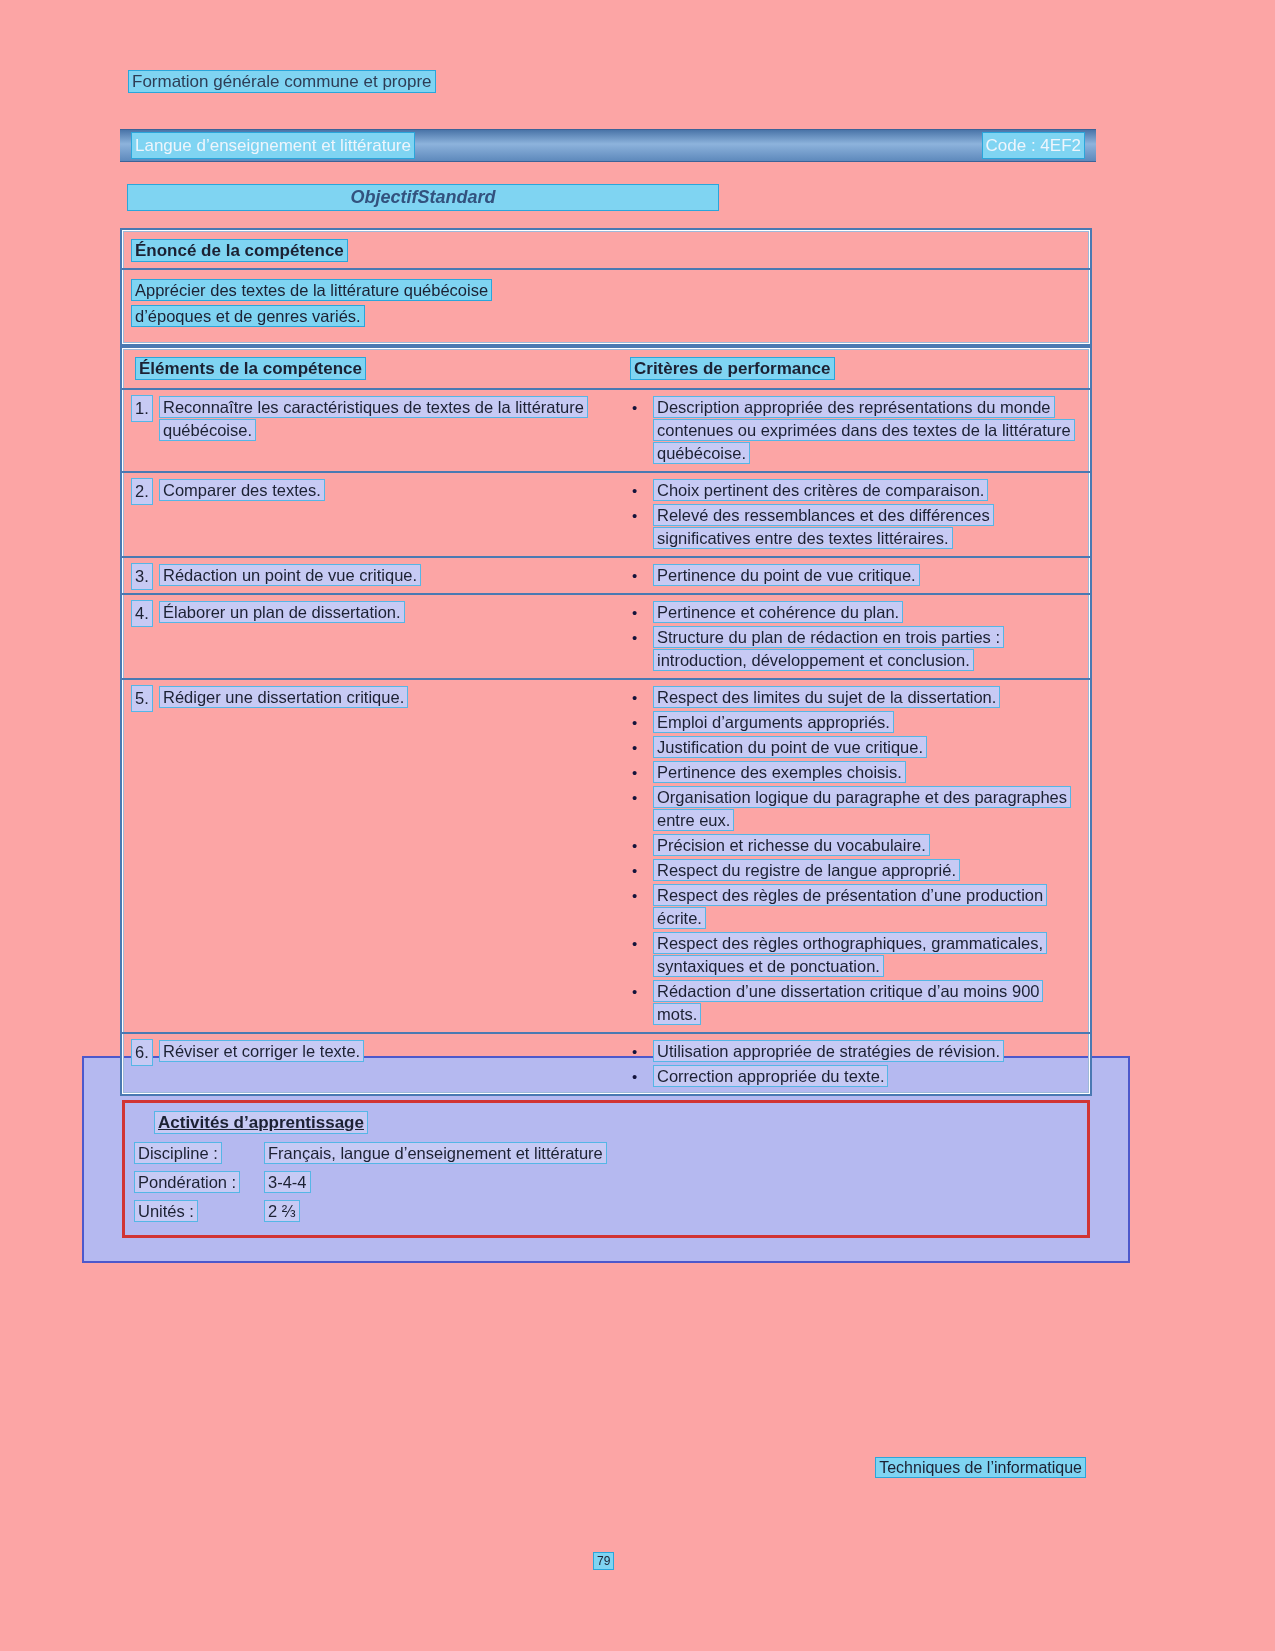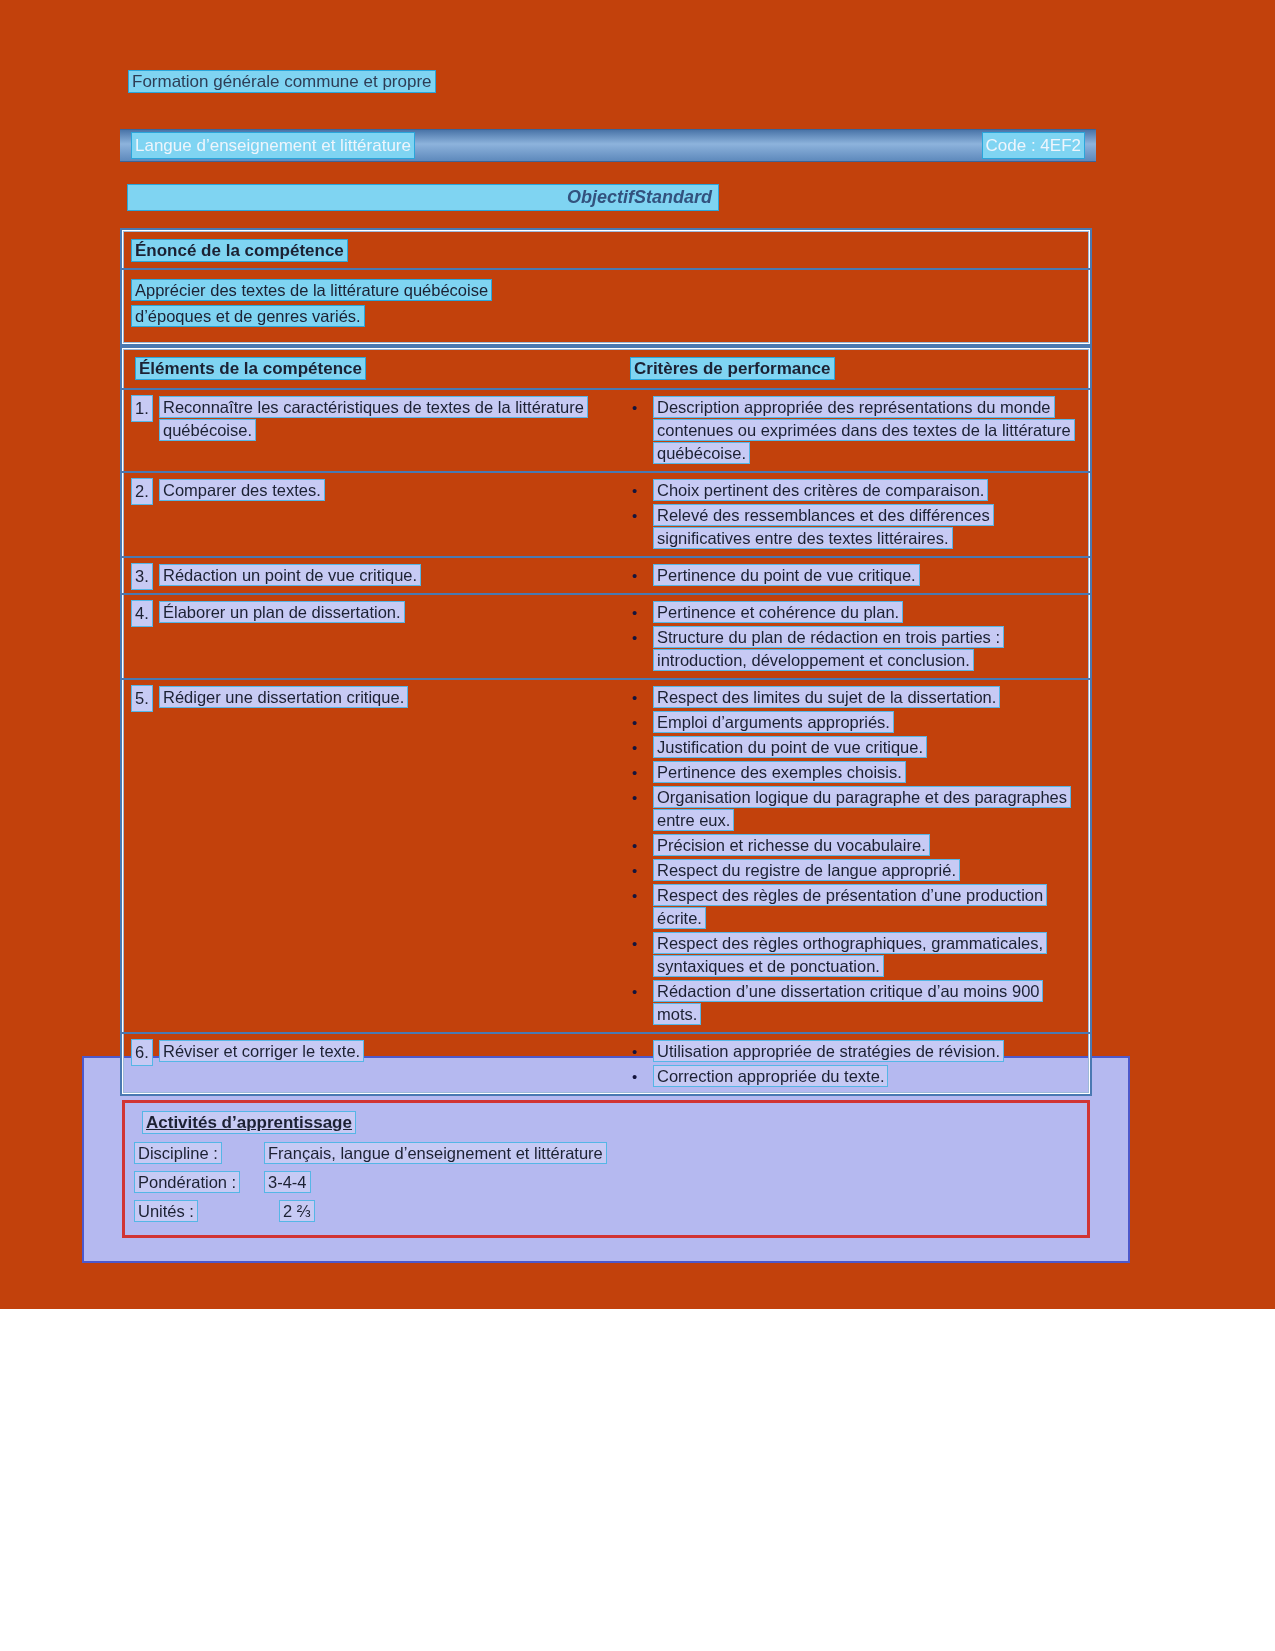--- a/index.html
+++ b/index.html
@@ -1,36 +1,36 @@
 <!DOCTYPE html>
 <html lang="fr" style="--highlight-cyan: #7fd4f2; --highlight-cyan-border: #2aa6db; --highlight-lavender: #c7caf4; --highlight-lavender-border: #55b6e6; --box-border-blue: #4a79b2; --bar-blue-dark: #4a74a8; --bar-blue-light: #8db3dc; --bar-blue-mid: #5e89bc; --big-box-fill: #b5b9f0; --big-box-border: #4d58cb; --red-box-border: #d13434; --heading-blue: #33527e; --text-color: #1c2133;"><head>
 <meta charset="utf-8">
 <title>Document</title>
 <style>
   html,body{margin:0;padding:0;}
   body{background:#ffffff;font-family:"Liberation Sans","DejaVu Sans",sans-serif;}
-  .page{position:relative;width:1275px;height:1309px;background:#c2410c;overflow:hidden;
+  .page{position:relative;width:1275px;height:1651px;background:#fca5a5;overflow:hidden;
         color:var(--text-color,#1c2133);font-size:16.5px;line-height:23px;}
 
   
   .hl{padding:1px 3px;-webkit-box-decoration-break:clone;box-decoration-break:clone;}
   .hl-cyan{background:var(--highlight-cyan,#7fd4f2);box-shadow:0 0 0 1px var(--highlight-cyan-border,#2aa6db);}
   .hl-lav{background:var(--highlight-lavender,#c7caf4);box-shadow:0 0 0 1px var(--highlight-lavender-border,#55b6e6);}
   .bold{font-weight:bold;}
 
   .top-label{position:absolute;left:129px;top:70px;font-size:17px;color:#2e3d55;}
 
   .header-bar{position:absolute;left:120px;top:129px;width:976px;height:33px;display:flex;align-items:center;
       justify-content:space-between;padding:0 12px;box-sizing:border-box;
       background:linear-gradient(180deg,var(--bar-blue-dark,#4a74a8) 0%,var(--bar-blue-light,#8db3dc) 45%,var(--bar-blue-mid,#5e89bc) 100%);
       border-top:1px solid #3c6397;border-bottom:1px solid #3c6397;}
   .bar-text{color:#eef5fc;font-size:17px;}
 
   .section-strip{position:absolute;left:128px;top:185px;width:590px;height:25px;display:flex;align-items:center;
-      justify-content:flex-end;padding:0 6px;box-sizing:border-box;
+      justify-content:center;padding:0 6px;box-sizing:border-box;
       background:var(--highlight-cyan,#7fd4f2);box-shadow:0 0 0 1px var(--highlight-cyan-border,#2aa6db);}
   .strip-title{font-weight:bold;font-style:italic;font-size:18px;color:var(--heading-blue,#33527e);}
 
   .box{position:absolute;left:120px;width:972px;border:2px solid var(--box-border-blue,#4a79b2);
       box-shadow:inset 0 0 0 1px #ffffff, inset 0 0 0 2px #9db9d9;background:transparent;box-sizing:border-box;}
   .enonce-box{top:228px;}
   .box-heading{padding:9px 10px 6px;border-bottom:2px solid var(--box-border-blue,#4a79b2);font-size:17px;}
   .box-body{padding:9px 10px 13px;}
   .line{margin-bottom:3px;}
 
@@ -43,25 +43,25 @@
   .elem{position:relative;padding-left:28px;max-width:460px;}
   .num{position:absolute;left:0;top:0;}
   .crit-line{position:relative;padding-left:27px;max-width:440px;margin-bottom:2px;}
   .crit-line:last-child{margin-bottom:0;}
   .bullet{position:absolute;left:5px;top:0;font-size:15px;color:#14143c;}
 
   .big-box{position:absolute;left:82px;top:1056px;width:1048px;height:207px;
       background:var(--big-box-fill,#b5b9f0);border:2px solid var(--big-box-border,#4d58cb);box-sizing:border-box;}
 
   .act-box{position:absolute;left:122px;top:1100px;width:968px;border:3px solid var(--red-box-border,#d13434);box-sizing:border-box;}
-  .act-heading{padding:8px 18px 4px;font-size:17px;}
+  .act-heading{padding:8px 18px 4px;font-size:17px;margin-left:12px;}
   .act-heading .hl{text-decoration:underline;}
   .act-body{padding:4px 10px 12px;}
   .act-row{display:grid;grid-template-columns:130px max-content;margin-bottom:6px;}
-  .act-row:last-child{margin-bottom:0;gap:15px;}
+  .act-row:last-child{margin-bottom:0;}
 
   .footer-right{position:absolute;top:1456px;right:190px;font-size:16px;}
   .page-number{position:absolute;top:1550px;left:594px;font-size:12px;}
 </style>
 </head>
 <body>
 
 <div class="page">
 
   <div class="big-box"></div>

